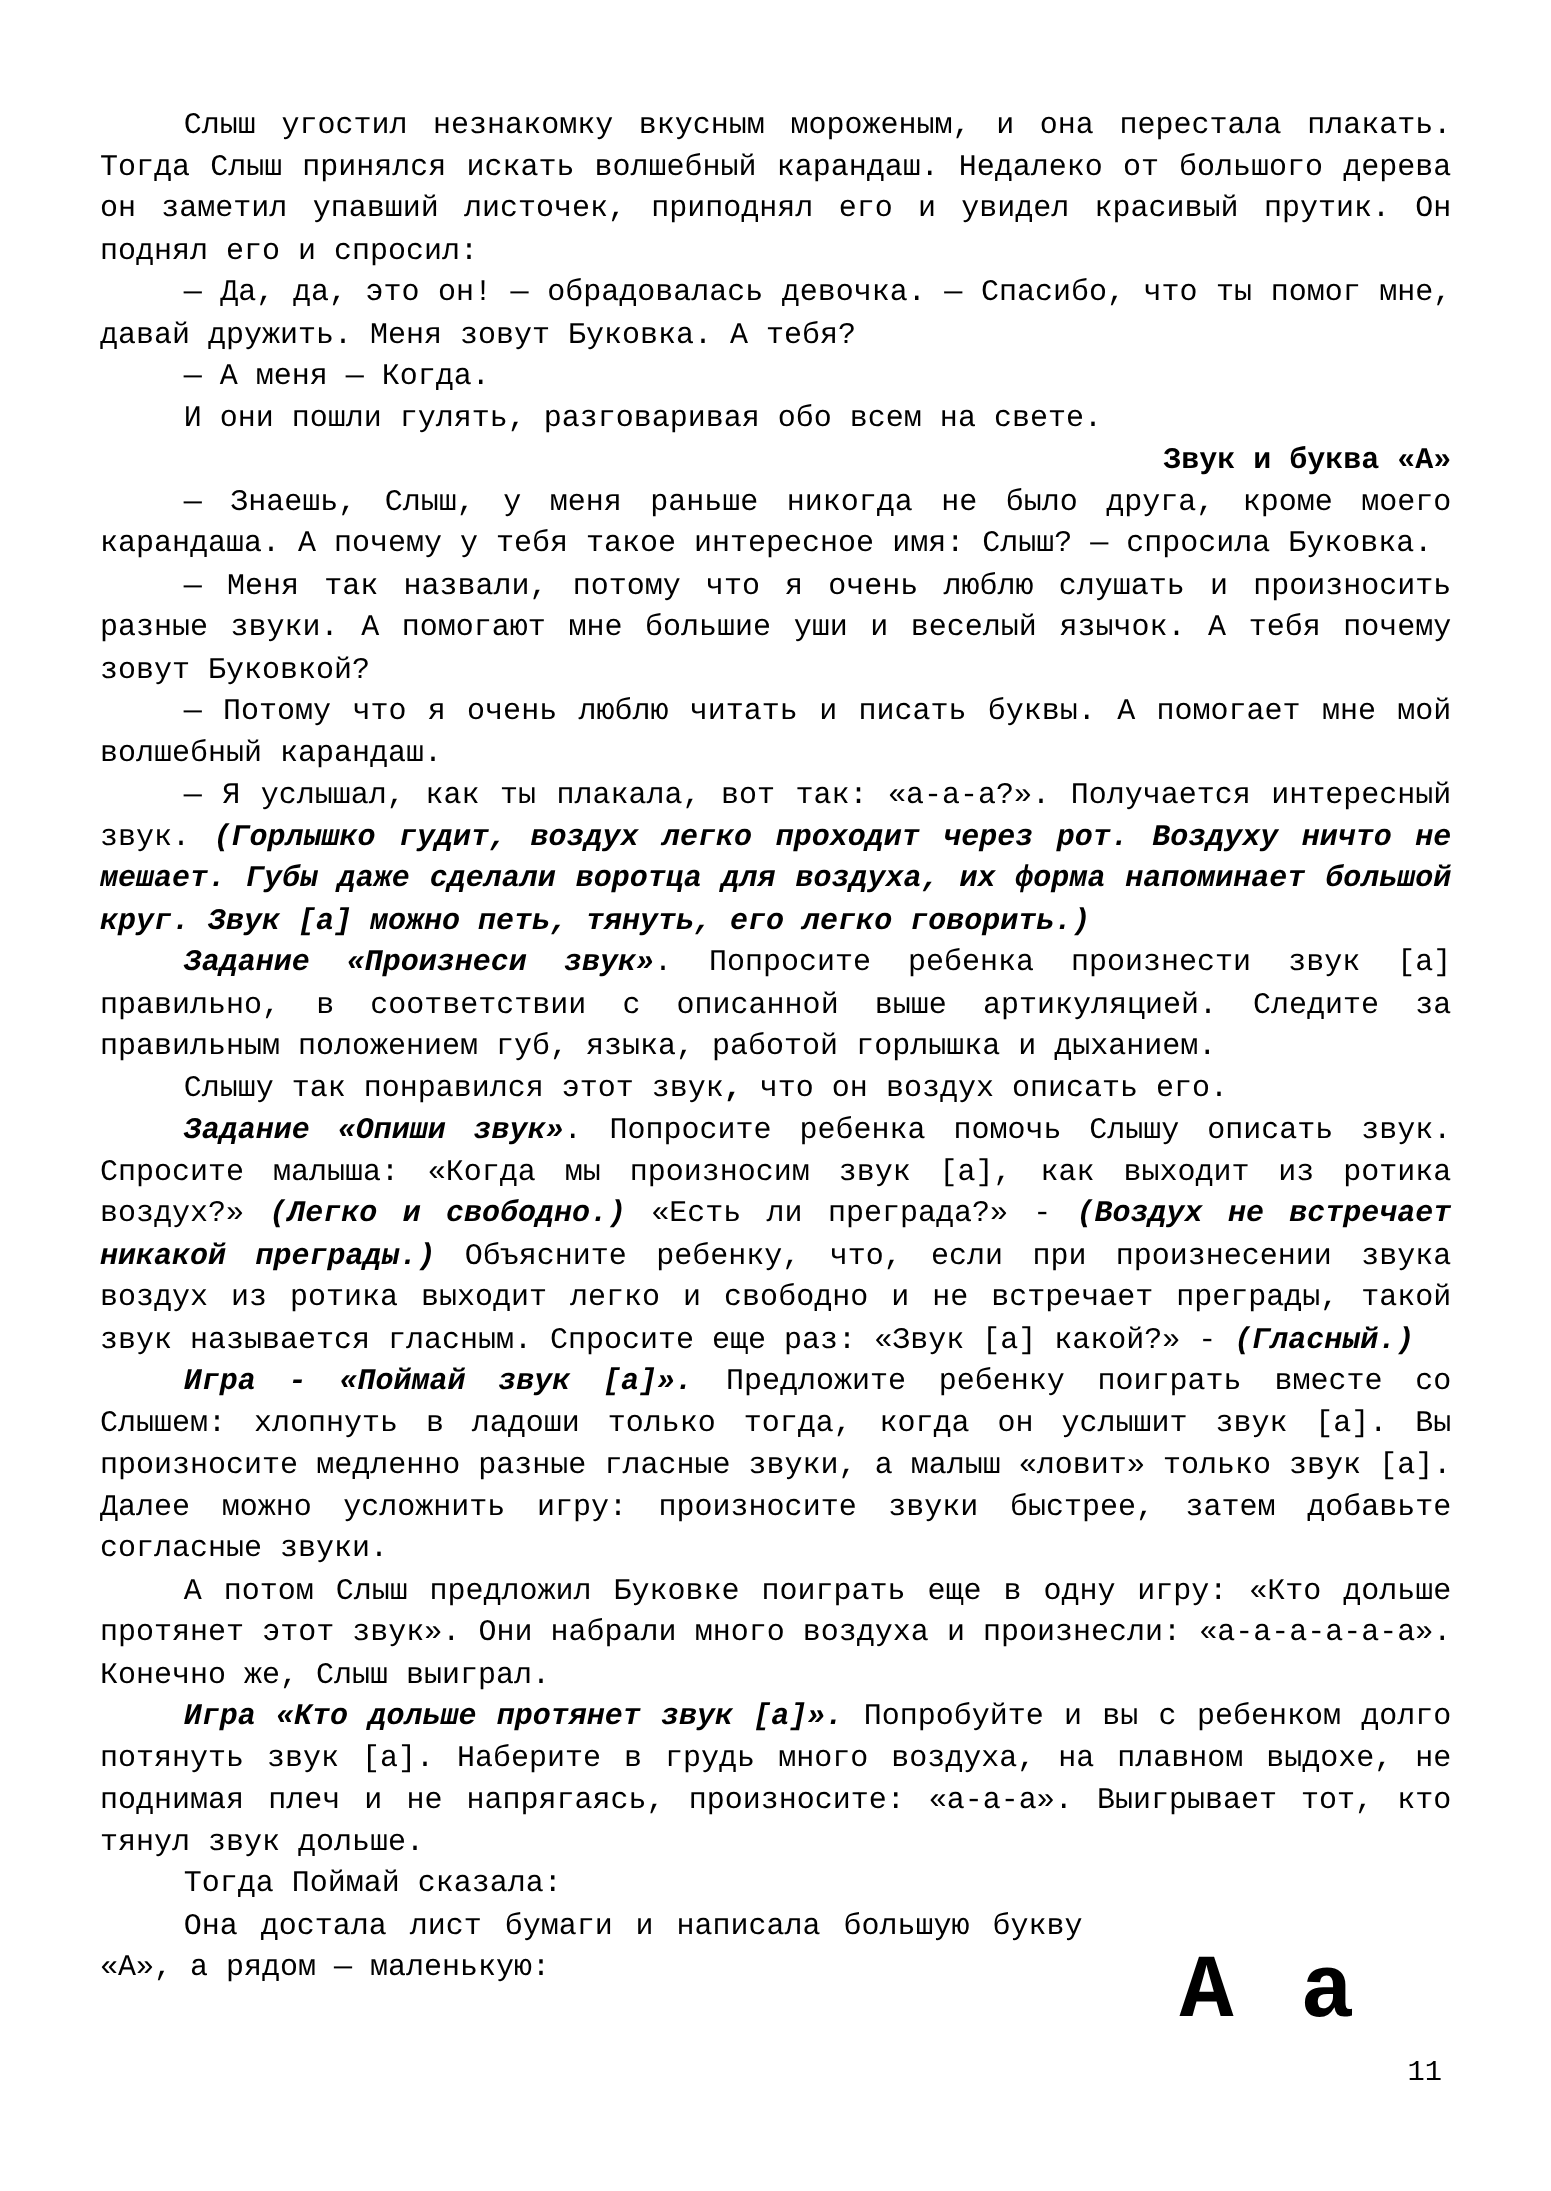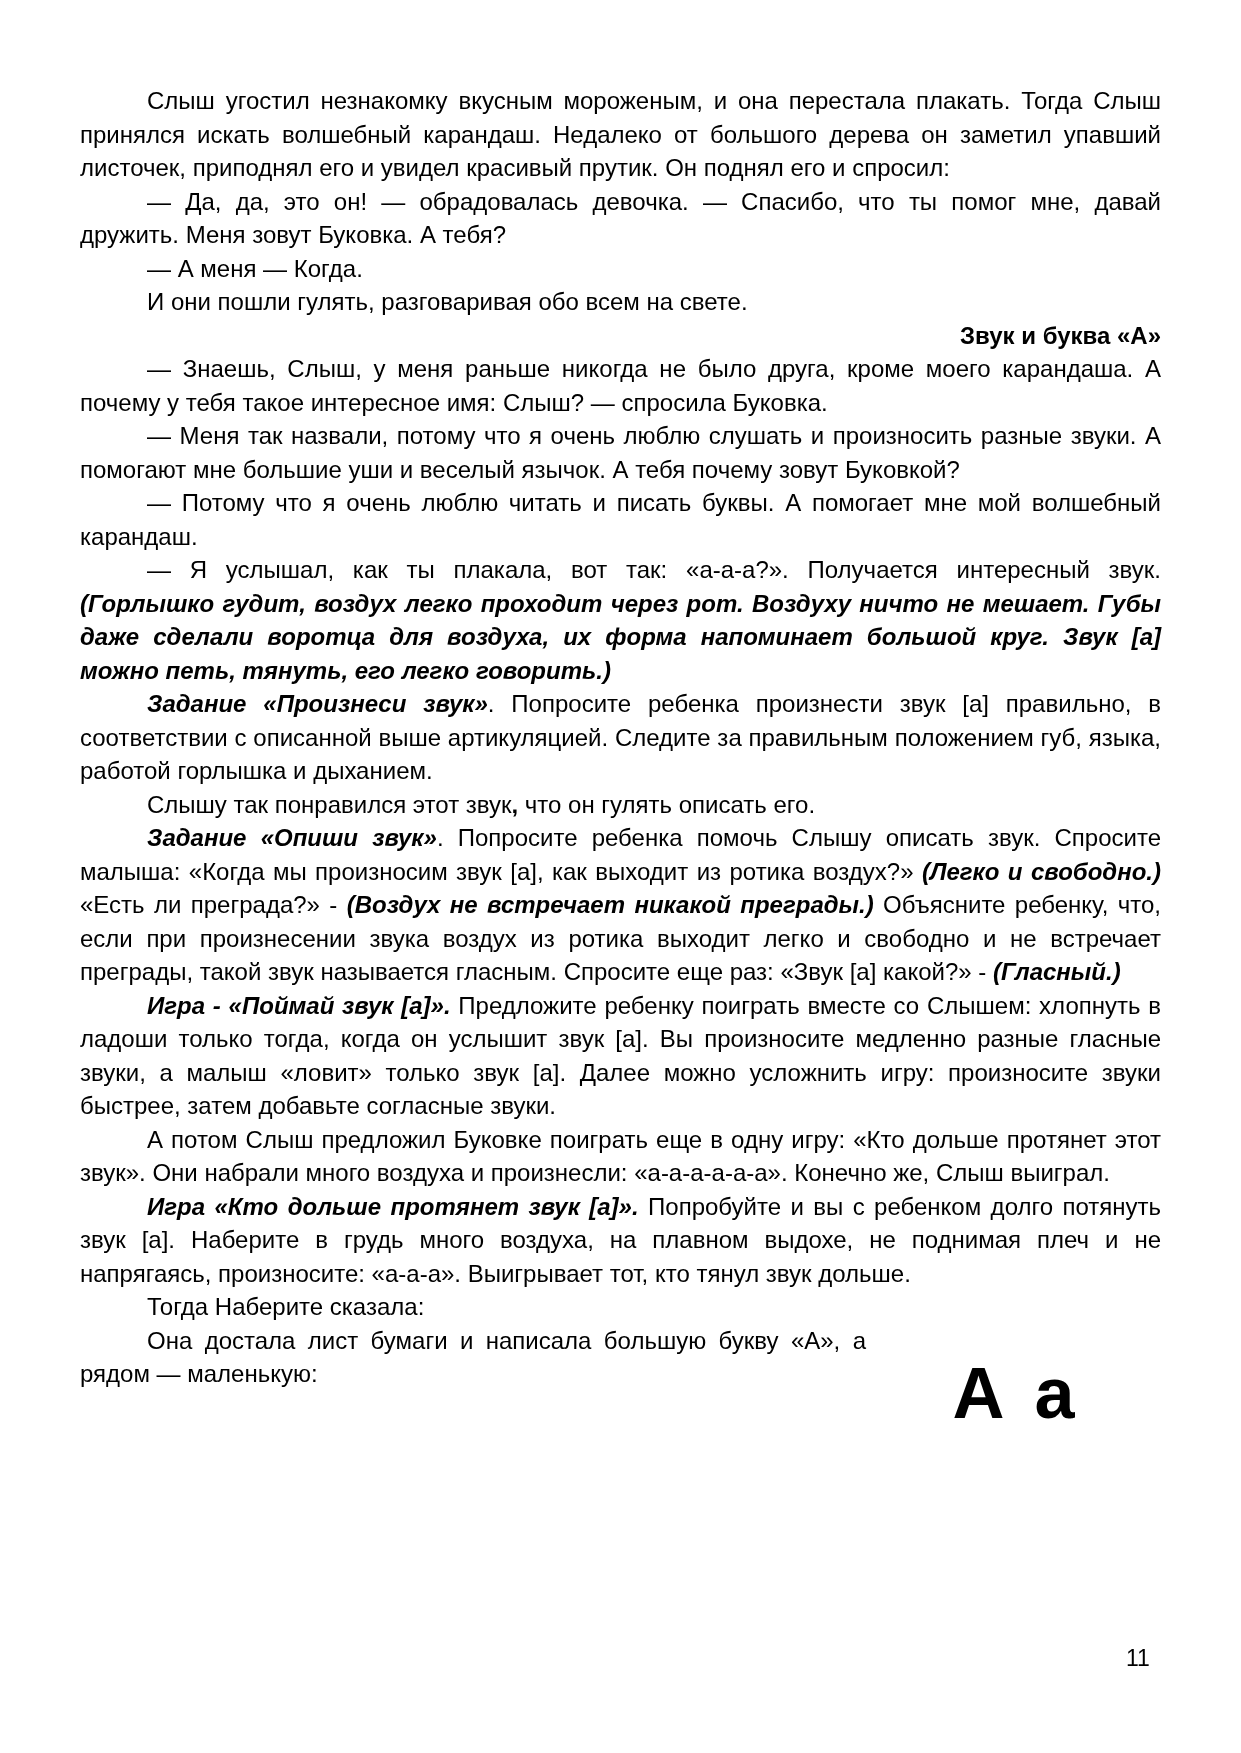--- a/index.html
+++ b/index.html
@@ -6,21 +6,21 @@
     margin: 0;
     padding: 0;
     background: #ffffff;
   }
   .page {
     position: relative;
     width: 1241px;
     height: 1753px;
     background: #ffffff;
     color: #000000;
-    font-family: Liberation Sans, sans-serif;
+    font-family: Liberation Mono, monospace;
     overflow: hidden;
   }
   .content {
     position: absolute;
     left: 80px;
     top: 84px;
     width: 1081px;
     font-size: 24px;
     line-height: 33.5px;
   }
@@ -70,26 +70,26 @@
         <p class="para indent"><span class="s-r">Слыш угостил незнакомку вкусным мороженым, и она перестала плакать. Тогда Слыш принялся искать волшебный карандаш. Недалеко от большого дерева он заметил упавший листочек, приподнял его и увидел красивый прутик. Он поднял его и спросил:</span></p>
         <p class="para indent"><span class="s-r">— Да, да, это он! — обрадовалась девочка. — Спасибо, что ты помог мне, давай дружить. Меня зовут Буковка. А тебя?</span></p>
         <p class="para indent"><span class="s-r">— А меня — Когда.</span></p>
         <p class="para indent"><span class="s-r">И они пошли гулять, разговаривая обо всем на свете.</span></p>
         <p class="para heading"><span class="s-b">Звук и буква «А»</span></p>
         <p class="para indent"><span class="s-r">— Знаешь, Слыш, у меня раньше никогда не было друга, кроме моего карандаша. А почему у тебя такое интересное имя: Слыш? — спросила Буковка.</span></p>
         <p class="para indent"><span class="s-r">— Меня так назвали, потому что я очень люблю слушать и произносить разные звуки. А помогают мне большие уши и веселый язычок. А тебя почему зовут Буковкой?</span></p>
         <p class="para indent"><span class="s-r">— Потому что я очень люблю читать и писать буквы. А помогает мне мой волшебный карандаш.</span></p>
         <p class="para indent"><span class="s-r">— Я услышал, как ты плакала, вот так: «а-а-а?». Получается интересный звук. </span><span class="s-bi">(Горлышко гудит, воздух легко проходит через рот. Воздуху ничто не мешает. Губы даже сделали воротца для воздуха, их форма напоминает большой круг. Звук [а] можно петь, тянуть, его легко говорить.)</span></p>
         <p class="para indent"><span class="s-bi">Задание «Произнеси звук»</span><span class="s-r">. Попросите ребенка произнести звук [а] правильно, в соответствии с описанной выше артикуляцией. Следите за правильным положением губ, языка, работой горлышка и дыханием.</span></p>
-        <p class="para indent"><span class="s-r">Слышу так понравился этот звук</span><span class="s-b">,</span><span class="s-r"> что он гулять описать его.</span></p>
+        <p class="para indent"><span class="s-r">Слышу так понравился этот звук</span><span class="s-b">,</span><span class="s-r"> что он воздух описать его.</span></p>
         <p class="para indent"><span class="s-bi">Задание «Опиши звук»</span><span class="s-r">. Попросите ребенка помочь Слышу описать звук. Спросите малыша: «Когда мы произносим звук [а], как выходит из ротика воздух?» </span><span class="s-bi">(Легко и свободно.)</span><span class="s-r"> «Есть ли преграда?» - </span><span class="s-bi">(Воздух не встречает никакой преграды.)</span><span class="s-r"> Объясните ребенку, что, если при произнесении звука воздух из ротика выходит легко и свободно и не встречает преграды, такой звук называется гласным. Спросите еще раз: «Звук [а] какой?» - </span><span class="s-bi">(Гласный.)</span></p>
         <p class="para indent"><span class="s-bi">Игра - «Поймай звук [а]».</span><span class="s-r"> Предложите ребенку поиграть вместе со Слышем: хлопнуть в ладоши только тогда, когда он услышит звук [а]. Вы произносите медленно разные гласные звуки, а малыш «ловит» только звук [а]. Далее можно усложнить игру: произносите звуки быстрее, затем добавьте согласные звуки.</span></p>
         <p class="para indent"><span class="s-r">А потом Слыш предложил Буковке поиграть еще в одну игру: «Кто дольше протянет этот звук». Они набрали много воздуха и произнесли: «а-а-а-а-а-а». Конечно же, Слыш выиграл.</span></p>
         <p class="para indent"><span class="s-bi">Игра «Кто дольше протянет звук [а]».</span><span class="s-r"> Попробуйте и вы с ребенком долго потянуть звук [а]. Наберите в грудь много воздуха, на плавном выдохе, не поднимая плеч и не напрягаясь, произносите: «а-а-а». Выигрывает тот, кто тянул звук дольше.</span></p>
-        <p class="para indent"><span class="s-r">Тогда Наберите сказала:</span></p>
+        <p class="para indent"><span class="s-r">Тогда Поймай сказала:</span></p>
       </div>
     <div class="tail">
       <div class="float-letters">А а</div>
       <div id="paras-tail">
           <p class="para indent"><span class="s-r">Она достала лист бумаги и написала большую букву «А», а рядом — маленькую:</span></p>
         </div>
     </div>
   </div>
   <div class="page-number">11</div>
 </div>

